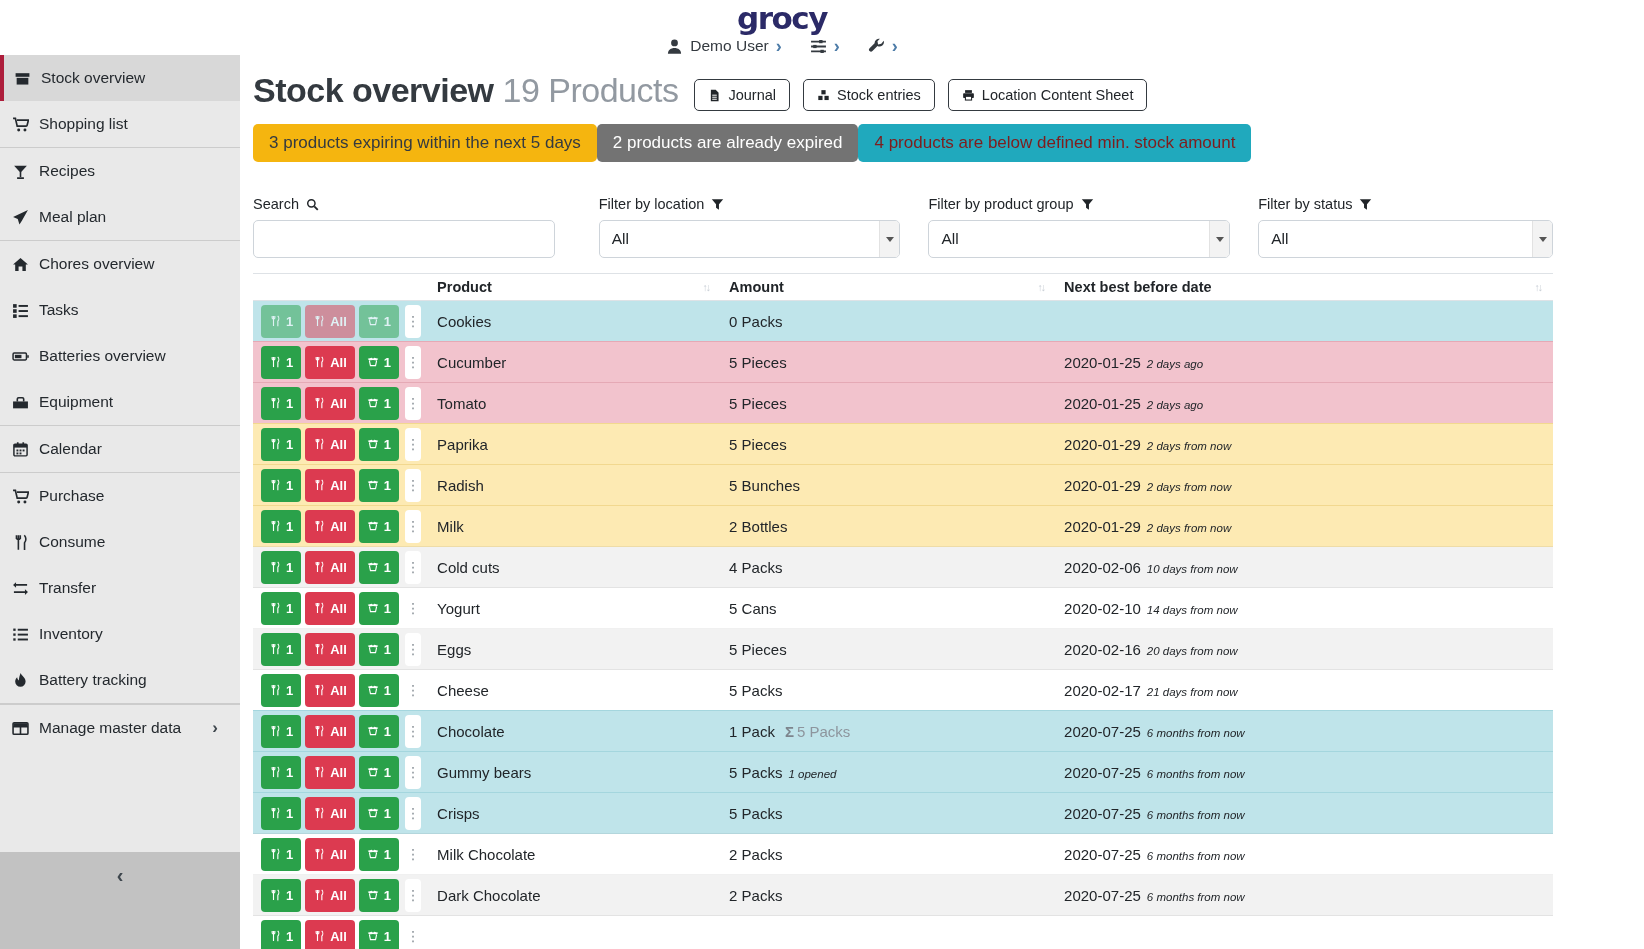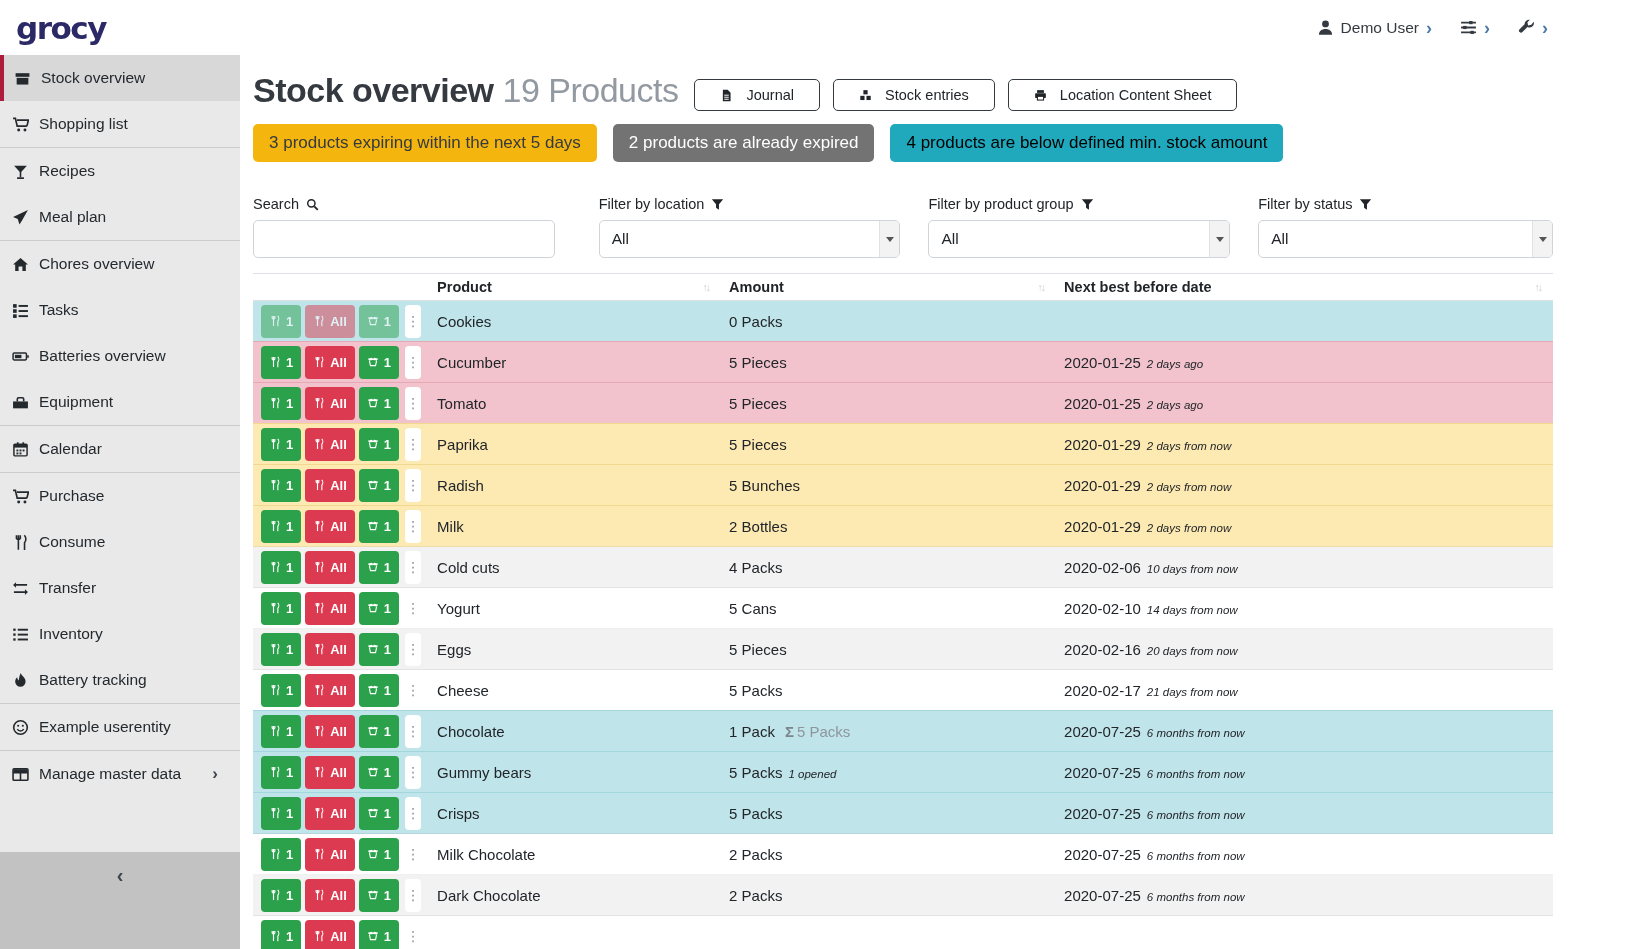--- a/index.html
+++ b/index.html
@@ -4,21 +4,21 @@
 <style>
   * { box-sizing: border-box; }
   html,body { margin:0; padding:0; }
   body {
     width:1644px; height:949px; overflow:hidden;
     font-family:"Liberation Sans", sans-serif;
     background:#fff; color:#212529;
   }
   
   .topbar { height:55px; display:flex; align-items:center; justify-content:space-between;
-            padding:0 96px 0 16px; background:#fff; }
+            padding:0 96px 0 16px; background:#fff;flex-direction:column; }
   .logo { font-size:31px; font-weight:800; color:#2b2a67; letter-spacing:-1.5px;
           font-family:"DejaVu Sans", sans-serif; cursor:pointer; }
   .tb-right { display:flex; align-items:center; gap:28px; font-size:15.5px; color:#343a40; }
   .tb-group { display:flex; align-items:center; gap:7px; cursor:pointer; }
   .chev { color:#4d7ca8; font-size:18px; font-weight:700; line-height:1; }
   
   .layout { display:flex; height:894px; }
   
   .sidebar { width:240px; background:#e9e9e9; display:flex; flex-direction:column; flex:none; }
   #sidebar-nav { flex:1; }
@@ -29,25 +29,25 @@
   .nav-sub-chev { margin-left:auto; margin-right:22px; color:#3f474e; font-size:17px; font-weight:700; }
   .collapse-bar { height:97px; background:#c2c2c2; display:flex; justify-content:center;
                   align-items:flex-start; padding-top:12px; cursor:pointer; }
   .collapse-chev { font-size:20px; font-weight:700; color:#3f474e; }
   
   .main { flex:1; padding:16px 91px 0 13px; overflow:hidden; }
   .title-row { display:flex; align-items:center; gap:16px; }
   h1 { margin:0; font-size:34px; font-weight:700; color:#343a40; line-height:1.15; letter-spacing:-0.5px; }
   h1 .sub { color:#9299a1; font-weight:400;margin-top:8px; }
   .actions { display:flex; gap:13px; margin-top:8px; }
-  .btn { display:inline-flex; align-items:center; gap:13px; border:1px solid #343a40; border-radius:5px;
-         background:#fff; color:#212529; font-size:14.5px; padding:7px 25px; cursor:pointer;
+  .btn { display:inline-flex; align-items:center; gap:7px; border:1px solid #343a40; border-radius:5px;
+         background:#fff; color:#212529; font-size:14.5px; padding:7px 13px; cursor:pointer;
          font-family:inherit; white-space:nowrap; }
   
-  .banners { display:flex; gap:16px; margin-top:13px; }
+  .banners { display:flex; gap:0; margin-top:13px; }
   .banner { border-radius:5px; padding:9px 16px; font-size:17px; cursor:pointer; white-space:nowrap; }
   
   .filters { display:flex; gap:28px; margin-top:34px; }
   .filter:nth-child(1){ width:304px; } .filter:nth-child(2){ width:304px;margin-left:16px; }
   .filter:nth-child(3){ width:304px; } .filter:nth-child(4){ width:297px; }
   .filter-label { font-size:14.5px; color:#212529; margin-bottom:8px; display:flex; align-items:center; gap:7px; }
   .txt-input { width:100%; height:38px; border:1px solid #ced4da; border-radius:5px; padding:0 10px;
                font-size:15px; color:#495057; outline:none; font-family:inherit; }
   .select { height:38px; border:1px solid #ced4da; border-radius:5px; background:#fff; display:flex;
             align-items:center; justify-content:space-between; padding-left:12px; font-size:15.5px;
@@ -279,32 +279,20 @@
         <div class="nav-item">
        <span class="ic">
             <svg viewBox="0 0 16 16" fill="currentColor" xmlns="http://www.w3.org/2000/svg">
               <path d="M8.2 1c.6 2.6 4.6 4 4.6 8a4.9 4.9 0 0 1-9.8 0c0-1.8.9-3.1 1.9-4 .1 1.4.5 2.3 1.5 2.9C6.6 5.6 7.2 3 8.2 1z"></path>
             </svg>
           </span>
        <span>Battery tracking</span>
 
      </div>
         <div class="nav-div"></div>
-        <div class="nav-item">
-       <span class="ic">
-            <svg viewBox="0 0 16 16" fill="currentColor" xmlns="http://www.w3.org/2000/svg">
-              <circle cx="8" cy="8" r="6.4" fill="none" stroke="currentColor" stroke-width="1.5"></circle>
-              <circle cx="5.8" cy="6.4" r="1"></circle>
-              <circle cx="10.2" cy="6.4" r="1"></circle>
-              <path d="M5 9.4a3.4 3.4 0 0 0 6 0" fill="none" stroke="currentColor" stroke-width="1.4"></path>
-            </svg>
-          </span>
-       <span>Example userentity</span>
-
-     </div>
         <div class="nav-div"></div>
         <div class="nav-item">
        <span class="ic">
             <svg viewBox="0 0 16 16" fill="currentColor" xmlns="http://www.w3.org/2000/svg">
               <rect x="1" y="2.6" width="14" height="10.8" rx="1" fill="none" stroke="currentColor" stroke-width="1.5"></rect>
               <path d="M1 6.4h14M8 6.4v7" stroke="currentColor" stroke-width="1.5" fill="none"></path>
               <rect x="1.4" y="3" width="13.2" height="3.2"></rect>
             </svg>
           </span>
        <span>Manage master data</span>
@@ -350,21 +338,21 @@
               </svg>
             </span>
             <span>Location Content Sheet</span>
      </button>
         </div>
     </div>
 
     <div class="banners" id="banners">
         <div class="banner" style="background:#f5b50f;color:#343a40">3 products expiring within the next 5 days</div>
         <div class="banner" style="background:#737373;color:#ffffff">2 products are already expired</div>
-        <div class="banner" style="background:#20a9bd;color:#000000">4 products are below defined min. stock amount</div>
+        <div class="banner" style="background:#20a9bd;color:#7f1d1d">4 products are below defined min. stock amount</div>
       </div>
 
     <div class="filters" id="filters">
         <div class="filter">
        <div class="filter-label">
          <span>Search</span>
             <span class="ic ic-sm">
               <svg viewBox="0 0 16 16" fill="currentColor" xmlns="http://www.w3.org/2000/svg">
                 <circle cx="6.6" cy="6.6" r="4.5" fill="none" stroke="currentColor" stroke-width="1.8"></circle>
                 <path d="M10.2 10.2l4.3 4.3" stroke="currentColor" stroke-width="2.2" fill="none"></path>

